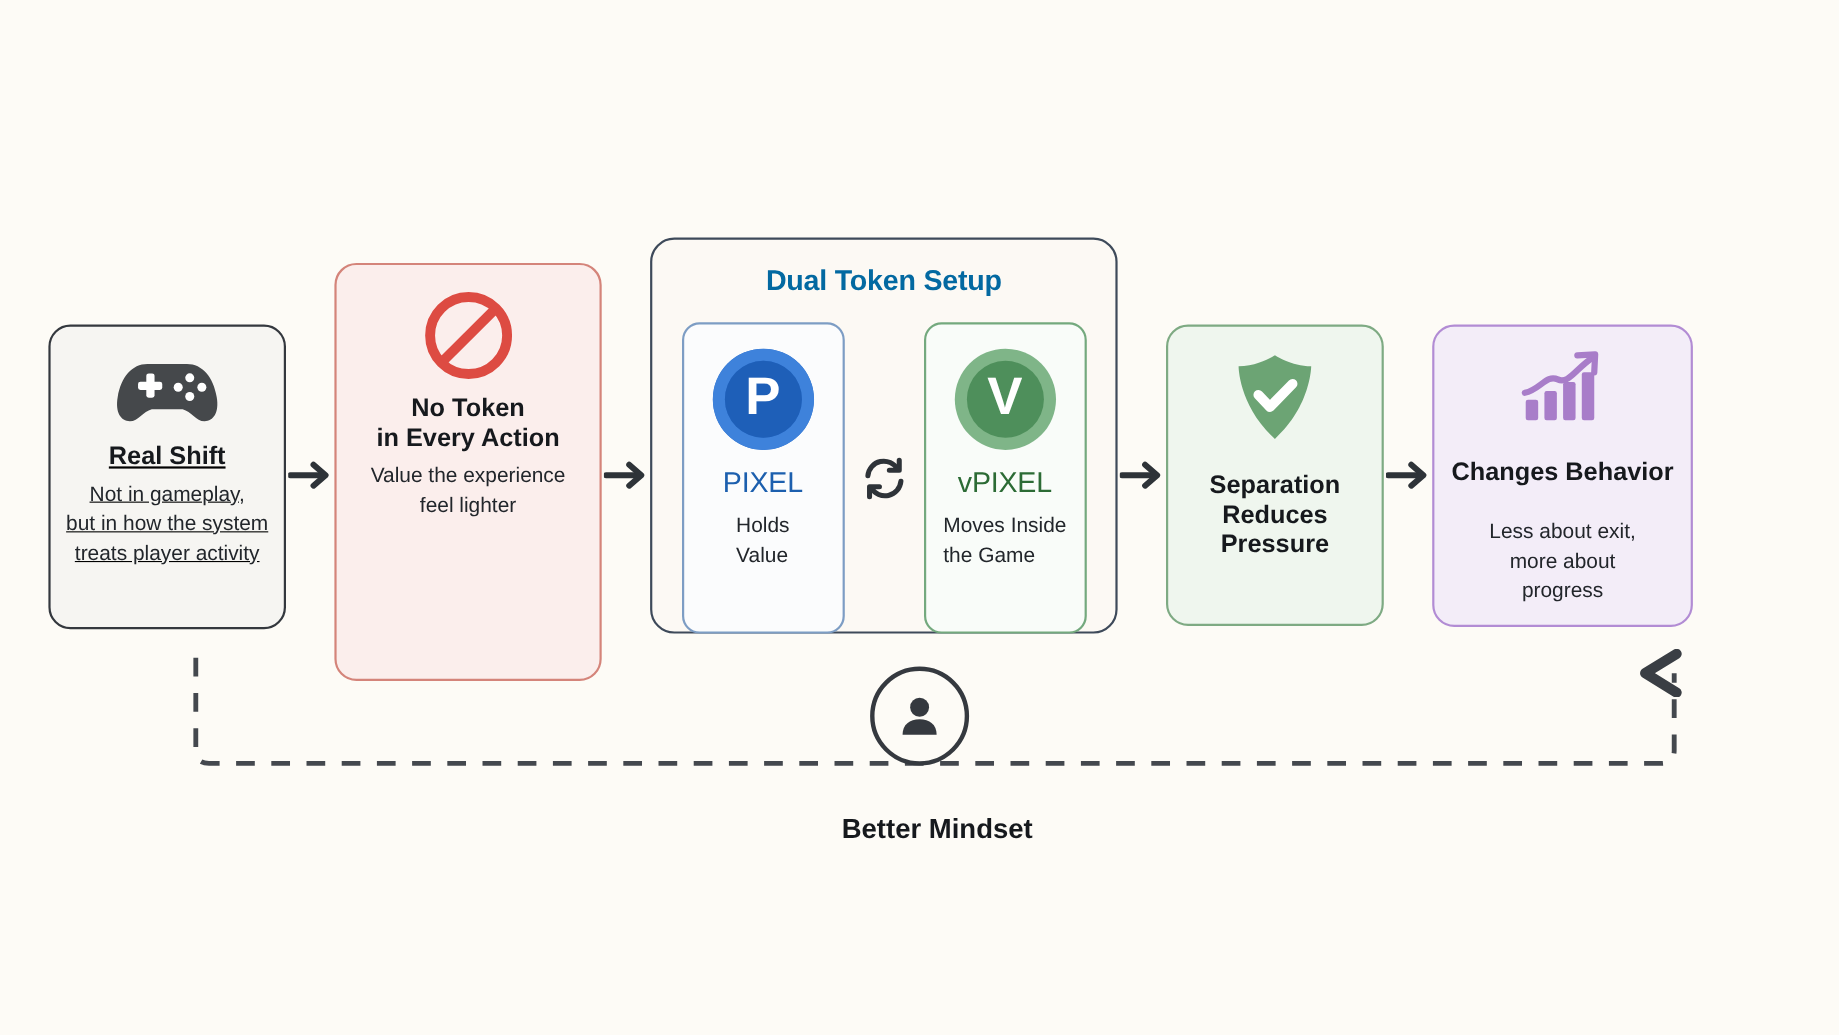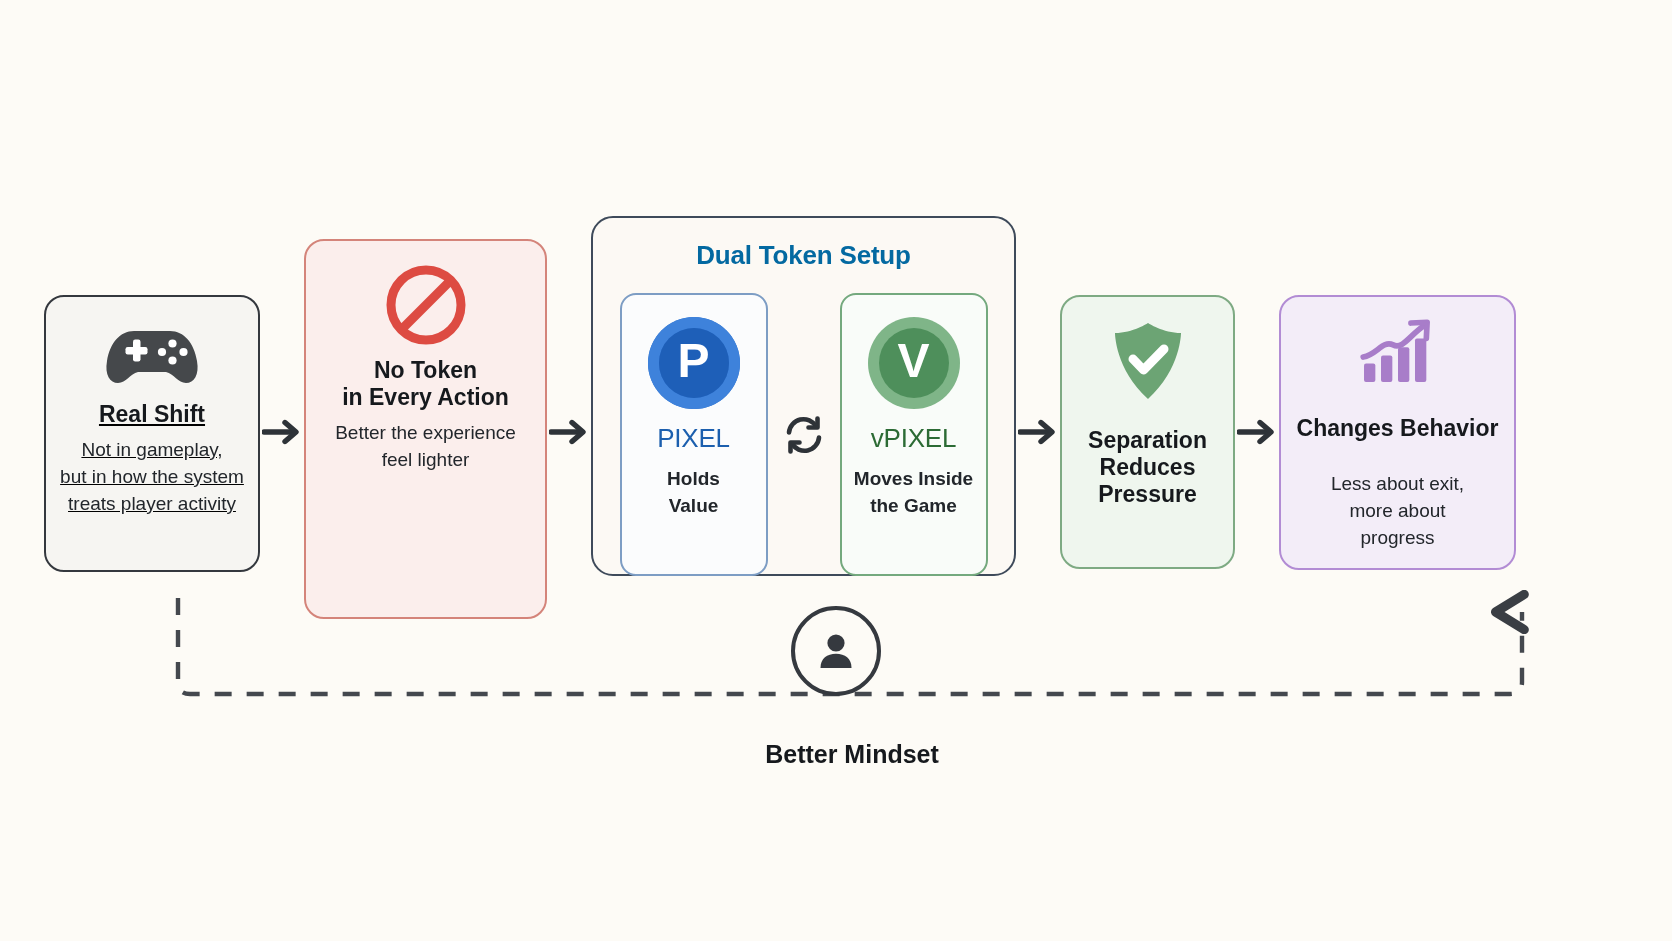--- a/index.html
+++ b/index.html
@@ -129,24 +129,22 @@
     font-weight: normal;
     font-size: 26px;
     margin-top: 14px;
     letter-spacing: -0.2px;
   }
   .token-name.blue { color: #1C5FAE; }
   .token-name.green { color: #2C6B35; }
   .token-desc {
     font-size: 19px;
     color: #22262b;
-    text-align: center;
     line-height: 1.4;
     margin-top: 12px;
-    font-weight: bold;
   }
 
   .coin {
     width: 92px;
     height: 92px;
     border-radius: 50%;
     display: flex;
     align-items: center;
     justify-content: center;
     font-weight: bold;
@@ -186,21 +184,21 @@
     width: 52px;
     height: 52px;
     display: flex;
     align-items: center;
     justify-content: center;
     flex: 0 0 auto;
   }
 
   
   .card-separation {
-    width: 175px;
+    width: 198px;
     height: 274px;
     margin-top: 72px;
     background: #EFF6EE;
     border-color: #7EAA83;
   }
 
   
   .card-changes {
     width: 237px;
     height: 275px;
@@ -307,21 +305,21 @@
       </svg>
     </div>
 
     <div class="card card-no-token">
       <svg width="84" height="84" viewBox="0 0 84 84" xmlns="http://www.w3.org/2000/svg">
         <circle cx="42" cy="42" r="35" fill="none" stroke="#DD4B42" stroke-width="9"></circle>
         <path d="M18.5,65.5 L65.5,18.5" stroke="#DD4B42" stroke-width="9" stroke-linecap="butt"></path>
       </svg>
       <div class="card-title" style="white-space:pre-line">No Token
 in Every Action</div>
-      <div class="card-desc" style="white-space:pre-line">Better the experience
+      <div class="card-desc" style="white-space:pre-line">Value the experience
 feel lighter</div>
     </div>
 
     <div class="arrow">
       <svg width="40" height="28" viewBox="0 0 40 28" xmlns="http://www.w3.org/2000/svg">
         <path d="M2,14 L30,14" stroke="#2E3338" stroke-width="5.4" stroke-linecap="round"></path>
         <path d="M23,4.5 L34,14 L23,23.5" fill="none" stroke="#2E3338" stroke-width="5.4" stroke-linecap="round" stroke-linejoin="round"></path>
       </svg>
     </div>
 

